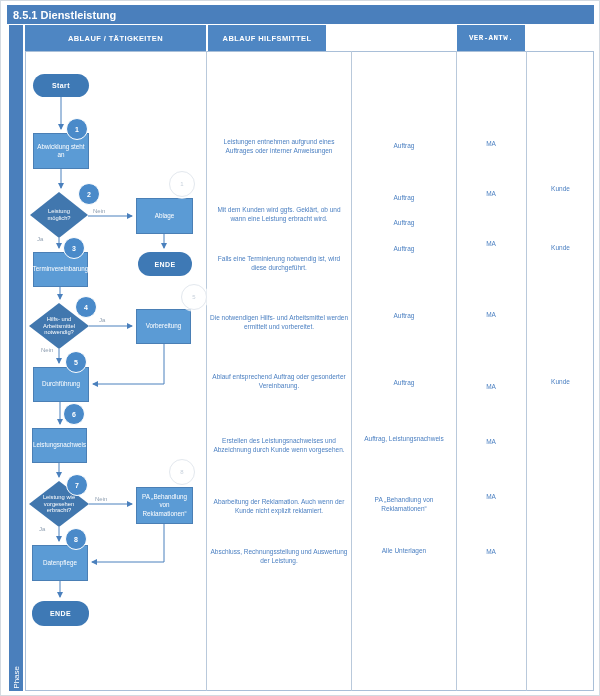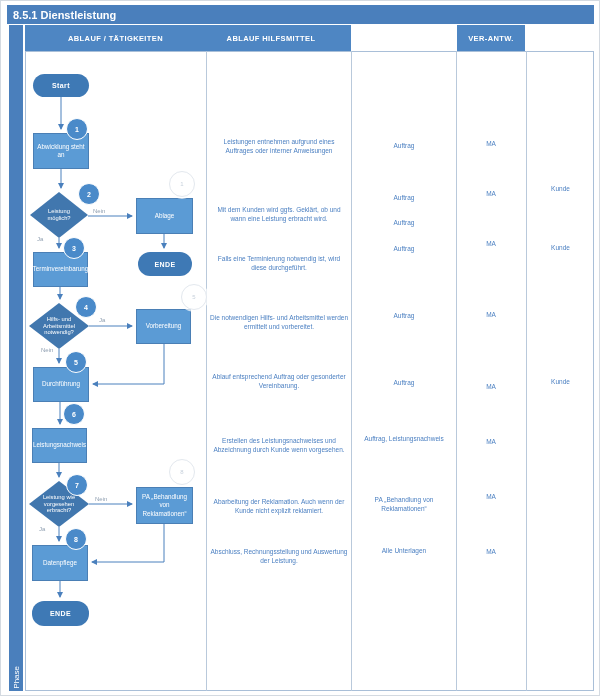--- a/index.html
+++ b/index.html
@@ -41,22 +41,22 @@
 
 <div id="page">
 
   <div class="abs" id="title-bar">8.5.1 Dienstleistung</div>
 
   <div class="abs" id="phase-band">
     <span id="phase-label">Phase</span>
   </div>
 
   <div class="abs hcell" style="left:24px;width:181px;">ABLAUF / TÄTIGKEITEN</div>
-  <div class="abs hcell" style="left:190px;width:160px;">ABLAUF HILFSMITTEL</div>
-  <div class="abs hcell" style="left:456px;width:68px;">VER-ANTW.</div>
+  <div class="abs hcell" style="left:207px;width:118px;">ABLAUF HILFSMITTEL</div>
+  <div class="abs hcell" style="left:456px;width:68px;font-family:Liberation Mono, monospace;">VER-ANTW.</div>
 
   <div class="abs" id="tbody"></div>
   <div class="abs vline" style="left:205px;"></div>
   <div class="abs vline" style="left:350px;"></div>
   <div class="abs vline" style="left:455px;"></div>
   <div class="abs vline" style="left:525px;"></div>
 
   <svg id="connectors" width="600" height="696" viewBox="0 0 600 696">
     <defs>
       <marker id="arr" markerWidth="7" markerHeight="7" refX="5" refY="3" orient="auto">

